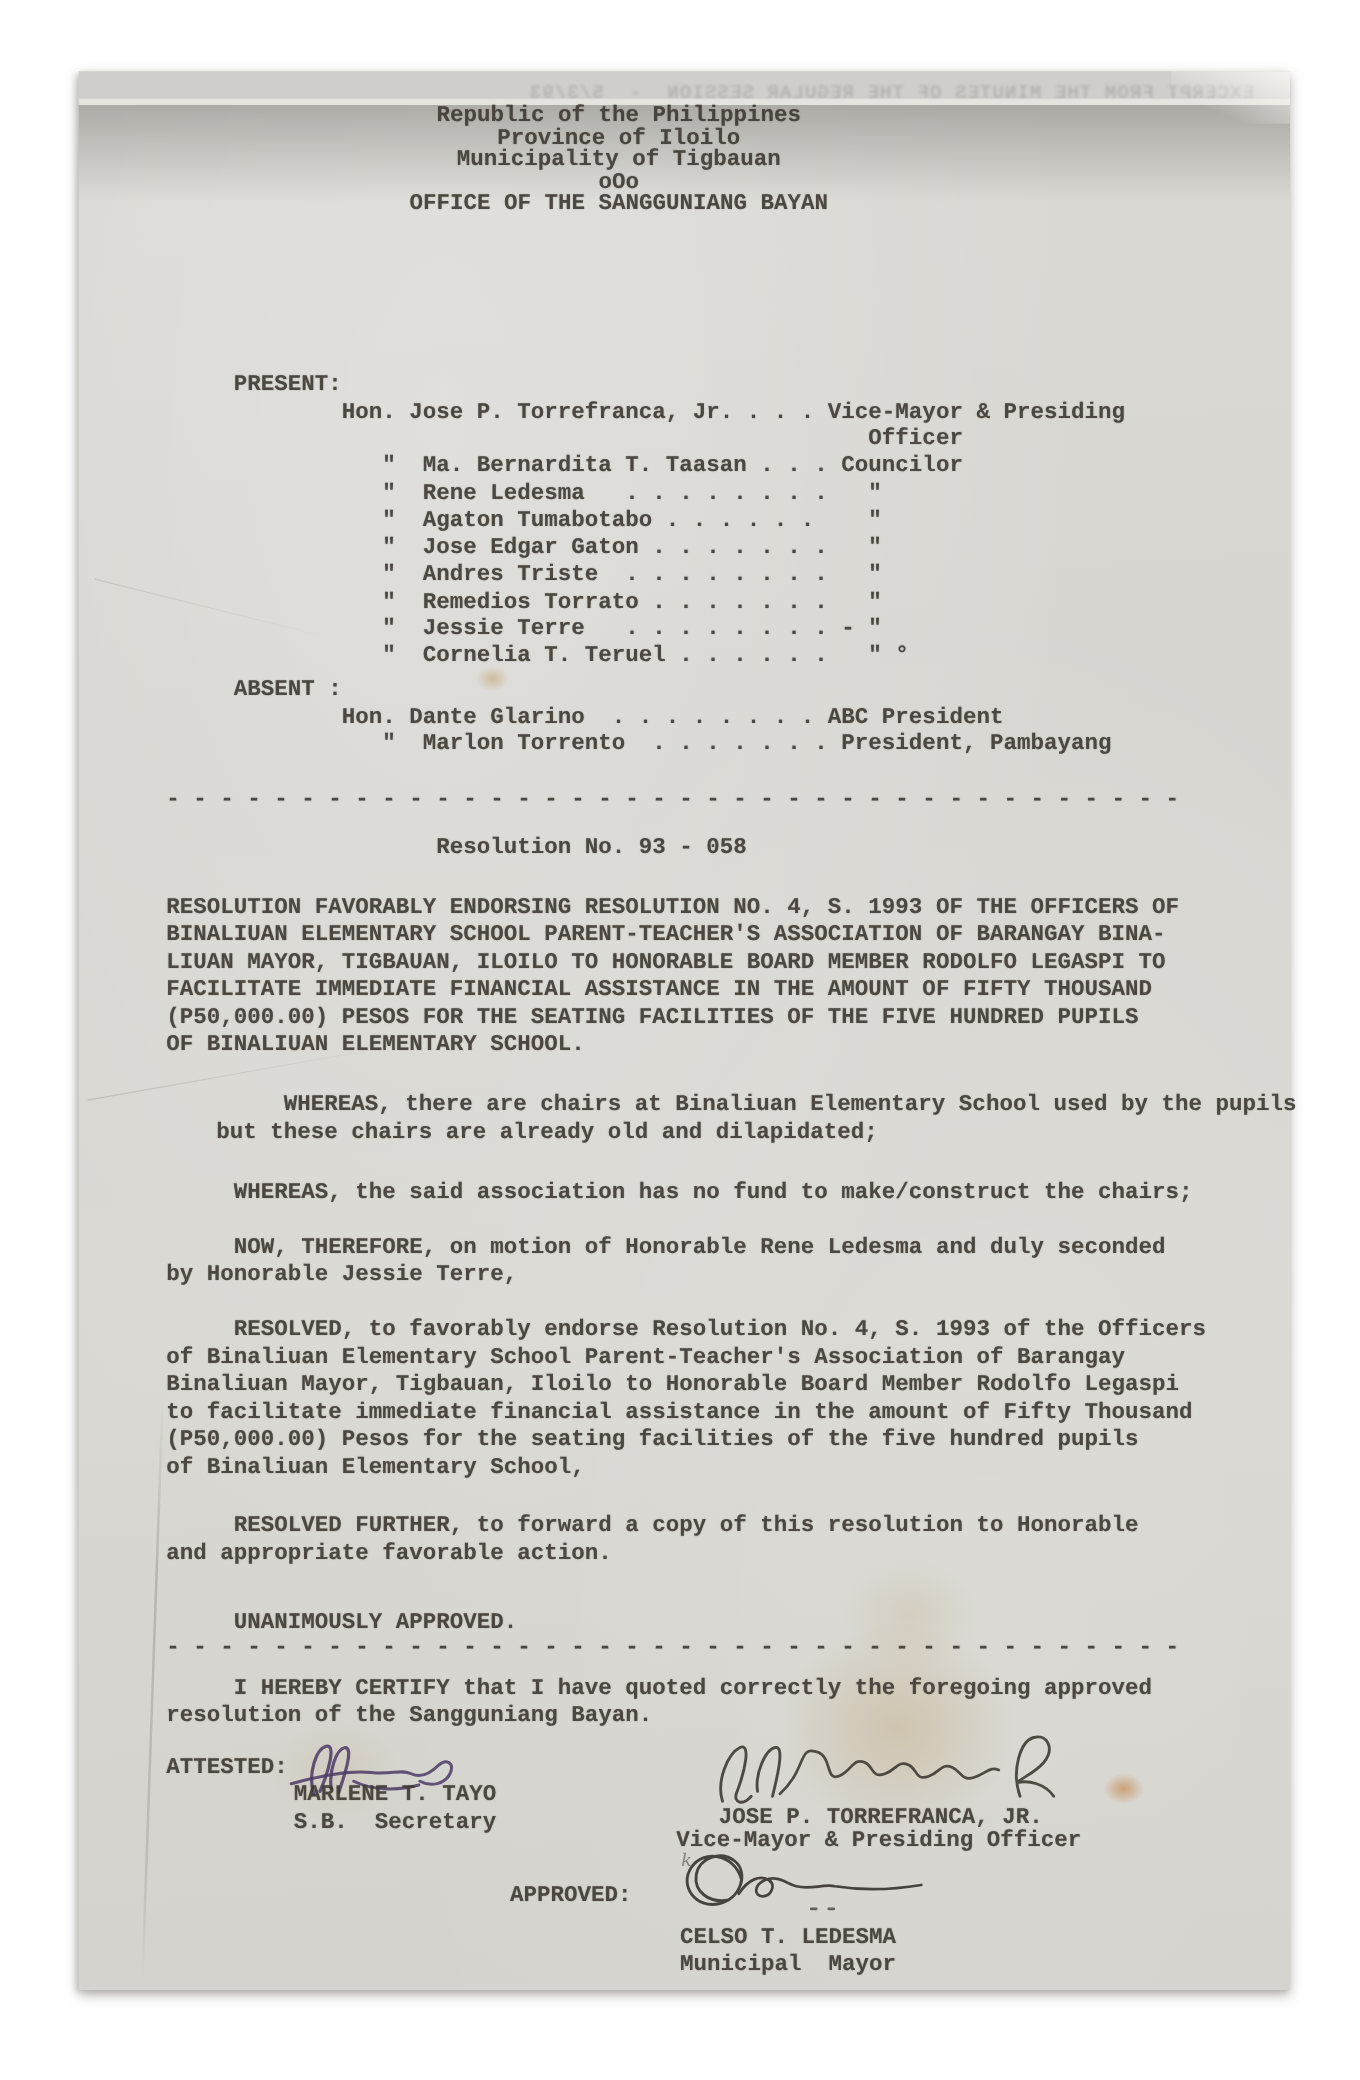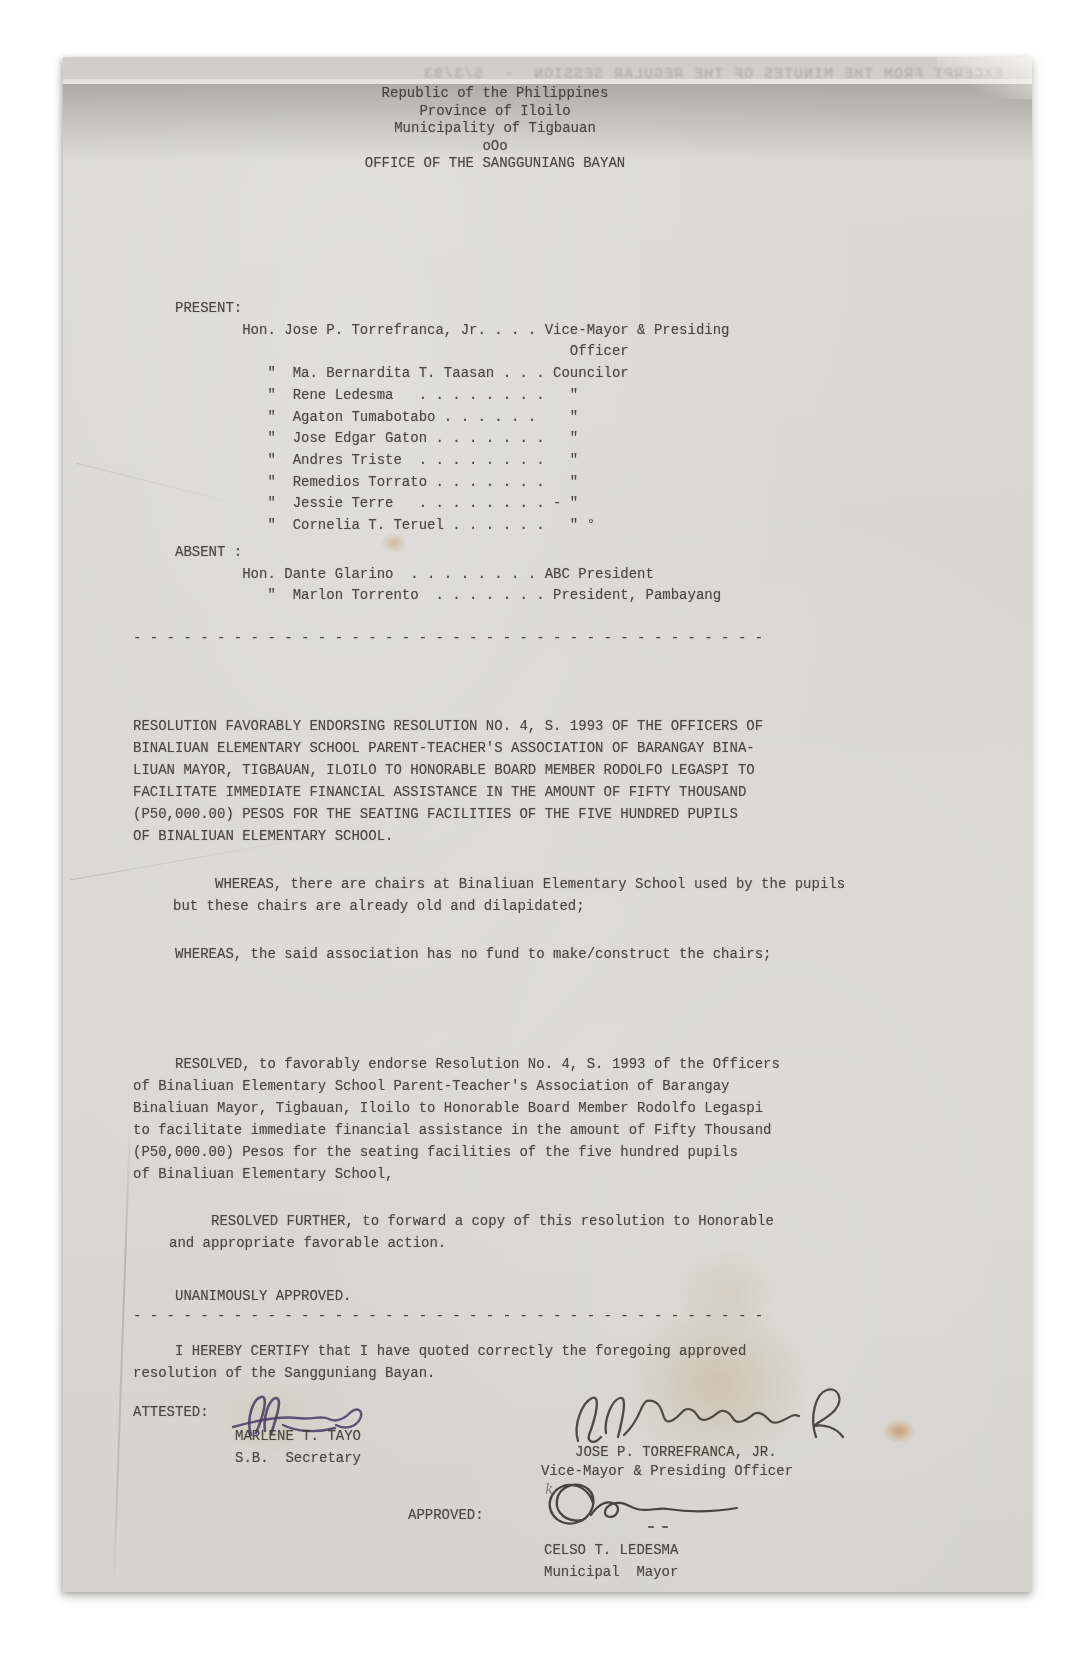--- a/index.html
+++ b/index.html
@@ -30,21 +30,21 @@
     background:linear-gradient(to bottom left, rgba(248,247,243,0.9), rgba(248,247,243,0) 70%);
   }
   .bleed{
     position:absolute;left:90px;top:9px;width:850px;
     font-size:15px;letter-spacing:1px;color:rgba(70,66,58,0.55);
     transform:scaleX(-1);filter:blur(1.1px);opacity:0.5;white-space:pre;
   }
   .tblock{
     position:absolute;margin:0;
     font-family:"Liberation Mono","DejaVu Sans Mono",monospace;
-    font-size:14px;font-weight:normal;
+    font-size:18px;font-weight:bold;
     color:rgba(62,58,50,0.85);
     text-shadow:0 0 1px rgba(62,58,50,0.45);
     white-space:pre;
   }
   .tblock .line{white-space:pre;}
   .lh22 .line{line-height:22px;}
   .lh21 .line{line-height:21.7px;}
   .letterhead{left:70px;top:28px;width:724px;text-align:center;}
   .letterhead .line{line-height:17.5px;}
   .sig{position:absolute;}
@@ -77,26 +77,28 @@
   <div class="crease" style="left:10px;top:430px;width:200px;height:1px;background:linear-gradient(to right,rgba(110,106,96,0.20),rgba(110,106,96,0));transform:rotate(14deg);"></div>
 
   <div class="tblock letterhead"><div class="line">Republic of the Philippines</div><div class="line">Province of Iloilo</div><div class="line">Municipality of Tigbauan</div><div class="line">oOo</div><div class="line">OFFICE OF THE SANGGUNIANG BAYAN</div></div>
 
 
   <div class="tblock lh21" style="left:70px;top:241px;"><div class="line">     PRESENT:</div><div class="line">             Hon. Jose P. Torrefranca, Jr. . . . Vice-Mayor &amp; Presiding</div><div class="line">                                                    Officer</div><div class="line">                "  Ma. Bernardita T. Taasan . . . Councilor</div><div class="line">                "  Rene Ledesma   . . . . . . . .   "</div><div class="line">                "  Agaton Tumabotabo . . . . . .    "</div><div class="line">                "  Jose Edgar Gaton . . . . . . .   "</div><div class="line">                "  Andres Triste  . . . . . . . .   "</div><div class="line">                "  Remedios Torrato . . . . . . .   "</div><div class="line">                "  Jessie Terre   . . . . . . . . - "</div><div class="line">                "  Cornelia T. Teruel . . . . . .   " °</div></div>
   <div class="tblock lh21" style="left:70px;top:485px;"><div class="line">     ABSENT :</div><div class="line">             Hon. Dante Glarino  . . . . . . . . ABC President</div><div class="line">                "  Marlon Torrento  . . . . . . . President, Pambayang</div></div>
 
   <div class="tblock" style="left:70px;top:573px;">- - - - - - - - - - - - - - - - - - - - - - - - - - - - - - - - - - - - - -</div>
 
+  <div class="tblock" style="left:70px;top:611px;"><div class="line">                    Resolution No. 93 - 058</div></div>
 
   <div class="tblock lh22" style="left:70px;top:658px;"><div class="line">RESOLUTION FAVORABLY ENDORSING RESOLUTION NO. 4, S. 1993 OF THE OFFICERS OF</div><div class="line">BINALIUAN ELEMENTARY SCHOOL PARENT-TEACHER'S ASSOCIATION OF BARANGAY BINA-</div><div class="line">LIUAN MAYOR, TIGBAUAN, ILOILO TO HONORABLE BOARD MEMBER RODOLFO LEGASPI TO</div><div class="line">FACILITATE IMMEDIATE FINANCIAL ASSISTANCE IN THE AMOUNT OF FIFTY THOUSAND</div><div class="line">(P50,000.00) PESOS FOR THE SEATING FACILITIES OF THE FIVE HUNDRED PUPILS</div><div class="line">OF BINALIUAN ELEMENTARY SCHOOL.</div></div>
   <div class="tblock lh22" style="left:70px;top:816px;margin-left:40px;"><div class="line">     WHEREAS, there are chairs at Binaliuan Elementary School used by the pupils</div><div class="line">but these chairs are already old and dilapidated;</div></div>
   <div class="tblock lh22" style="left:70px;top:886px;"><div class="line">     WHEREAS, the said association has no fund to make/construct the chairs;</div></div>
+  <div class="tblock lh22" style="left:70px;top:930px;"><div class="line">     NOW, THEREFORE, on motion of Honorable Rene Ledesma and duly seconded</div><div class="line">by Honorable Jessie Terre,</div></div>
   <div class="tblock lh22" style="left:70px;top:996px;"><div class="line">     RESOLVED, to favorably endorse Resolution No. 4, S. 1993 of the Officers</div><div class="line">of Binaliuan Elementary School Parent-Teacher's Association of Barangay</div><div class="line">Binaliuan Mayor, Tigbauan, Iloilo to Honorable Board Member Rodolfo Legaspi</div><div class="line">to facilitate immediate financial assistance in the amount of Fifty Thousand</div><div class="line">(P50,000.00) Pesos for the seating facilities of the five hundred pupils</div><div class="line">of Binaliuan Elementary School,</div></div>
-  <div class="tblock lh22" style="left:70px;top:1153px;margin-left:36px;"><div class="line">     RESOLVED FURTHER, to forward a copy of this resolution to Honorable</div><div class="line">and appropriate favorable action.</div></div>
+  <div class="tblock lh22" style="left:70px;top:1153px;"><div class="line">     RESOLVED FURTHER, to forward a copy of this resolution to Honorable</div><div class="line">and appropriate favorable action.</div></div>
   <div class="tblock" style="left:70px;top:1231px;"><div class="line">     UNANIMOUSLY APPROVED.</div></div>
 
   <div class="tblock" style="left:70px;top:1251px;">- - - - - - - - - - - - - - - - - - - - - - - - - - - - - - - - - - - - - -</div>
 
   <div class="tblock lh22" style="left:70px;top:1283px;"><div class="line">     I HEREBY CERTIFY that I have quoted correctly the foregoing approved</div><div class="line">resolution of the Sangguniang Bayan.</div></div>
 
   <div class="tblock" style="left:70px;top:1347px;">ATTESTED:</div>
 
   <svg class="sig" style="left:150px;top:1332px;" width="180" height="55" viewBox="0 0 180 55">
     <path d="M38,46 C33,30 40,10 48,8 C56,6 50,28 43,44 M52,42 C50,28 56,10 63,9 C70,9 63,30 58,45" stroke="#4b3a66" stroke-width="2.6" opacity="0.85"></path>

